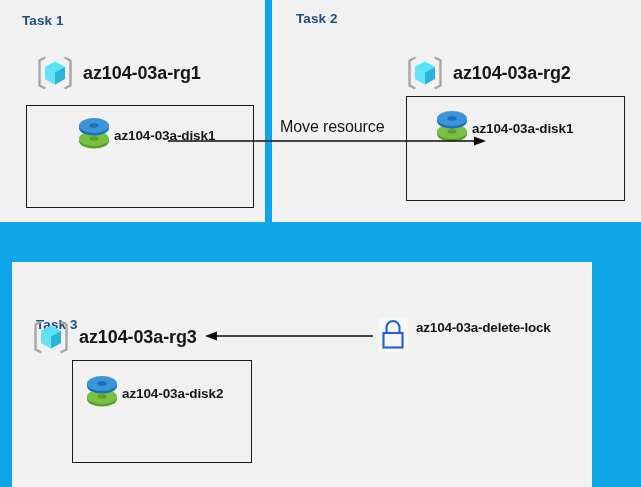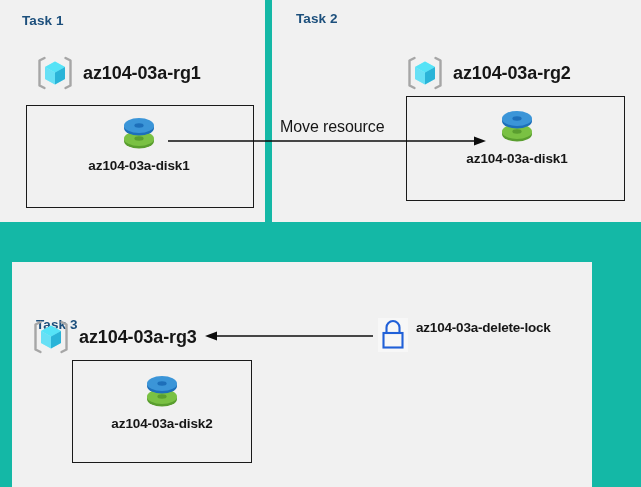--- a/index.html
+++ b/index.html
@@ -12,21 +12,21 @@
     height: 487px;
     position: relative;
     overflow: hidden;
     font-family: "Liberation Sans", sans-serif;
     -webkit-font-smoothing: antialiased;
   }
 
   .canvas {
     position: absolute;
     inset: 0;
-    background: #14b8a6;
+    background: #0ea5e9;
   }
 
   
   .panel {
     position: absolute;
     background: #f1f1f1;
   }
   #panel-task1 { left: 0px;   top: 0px;   width: 265px; height: 222px; }
   #panel-task2 { left: 272px; top: 0px;   width: 369px; height: 222px; }
   #panel-task3 { left: 12px;  top: 262px; width: 580px; height: 225px; }
@@ -72,21 +72,21 @@
     box-sizing: border-box;
   }
   #box-task1 { left: 26px;  top: 105px; width: 228px; height: 103px; }
   #box-task2 { left: 406px; top: 96px;  width: 219px; height: 105px; }
   #box-task3 { left: 72px;  top: 360px; width: 180px; height: 103px; }
 
   
   .disk-item {
     position: absolute;
     display: flex;
-    flex-direction: column;
+    flex-direction: row;
     align-items: center;
     white-space: nowrap;
   }
   #disk-item-1 { left: 74px;  top: 112px; width: 130px; }
   #disk-item-2 { left: 432px; top: 105px; width: 170px; }
   #disk-item-3 { left: 82px;  top: 370px; width: 160px; }
 
   .icon-disk { width: 40px; height: 42px; display: block; }
 
   .disk-label {

